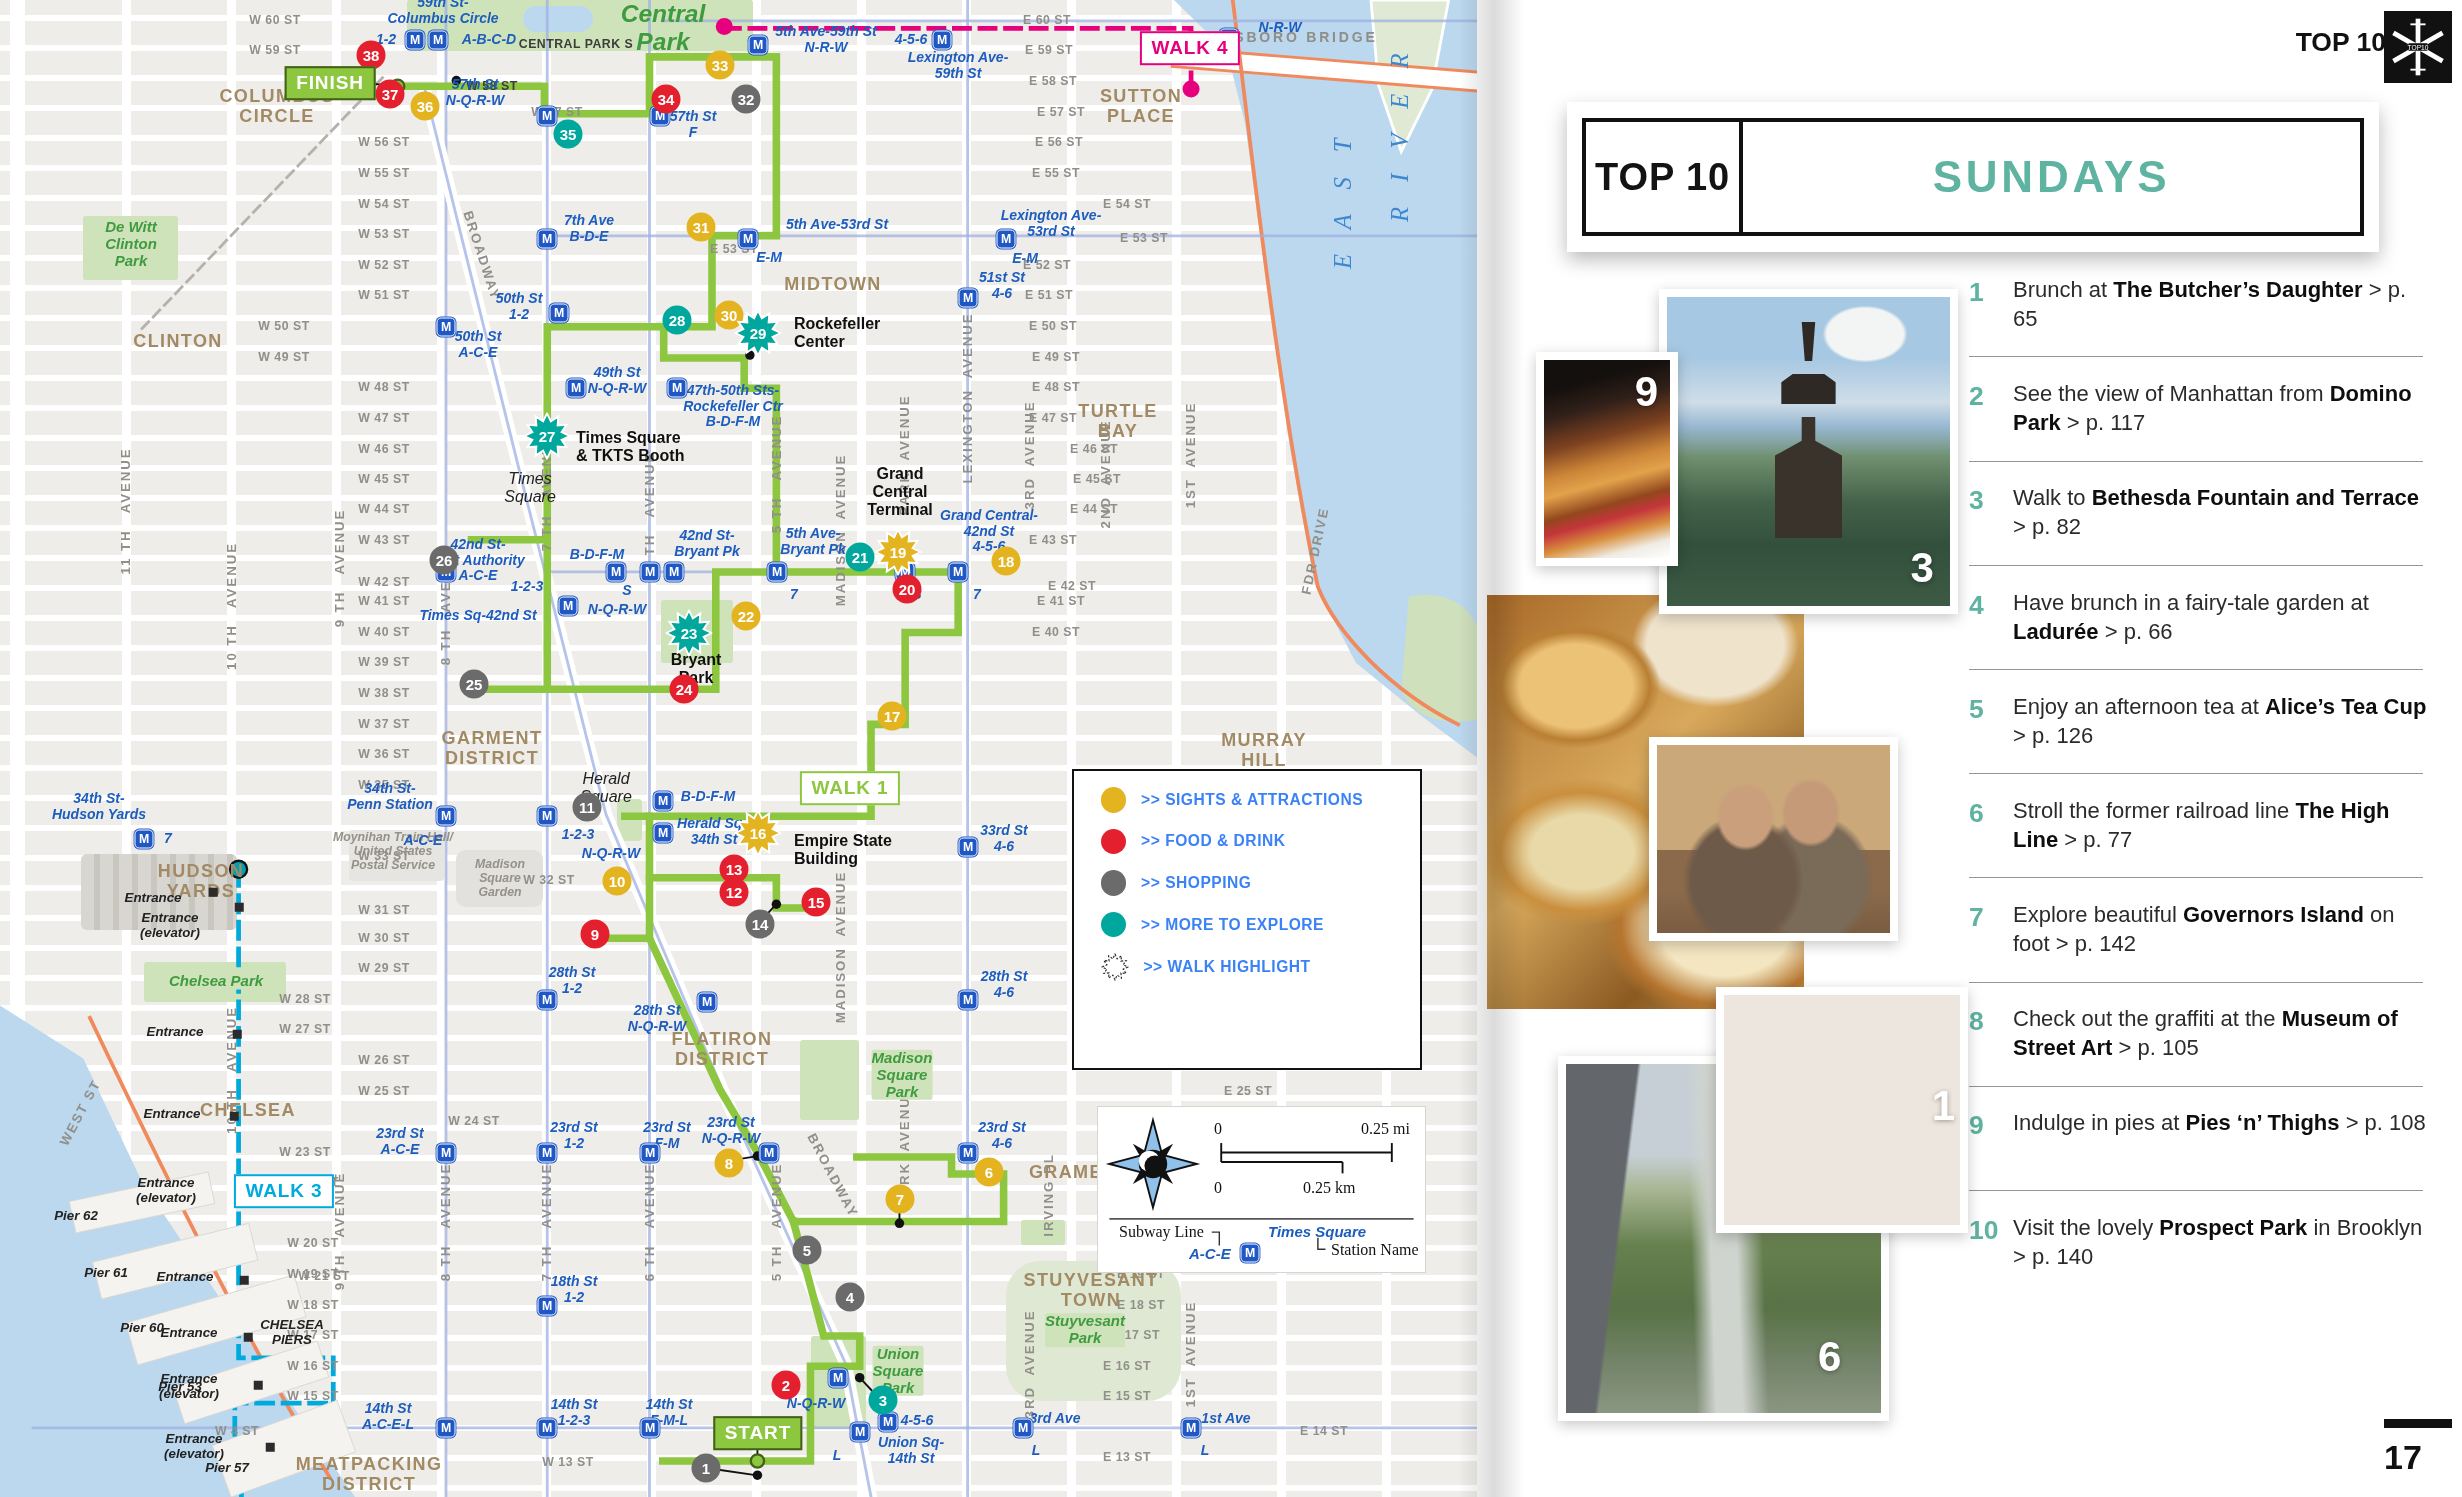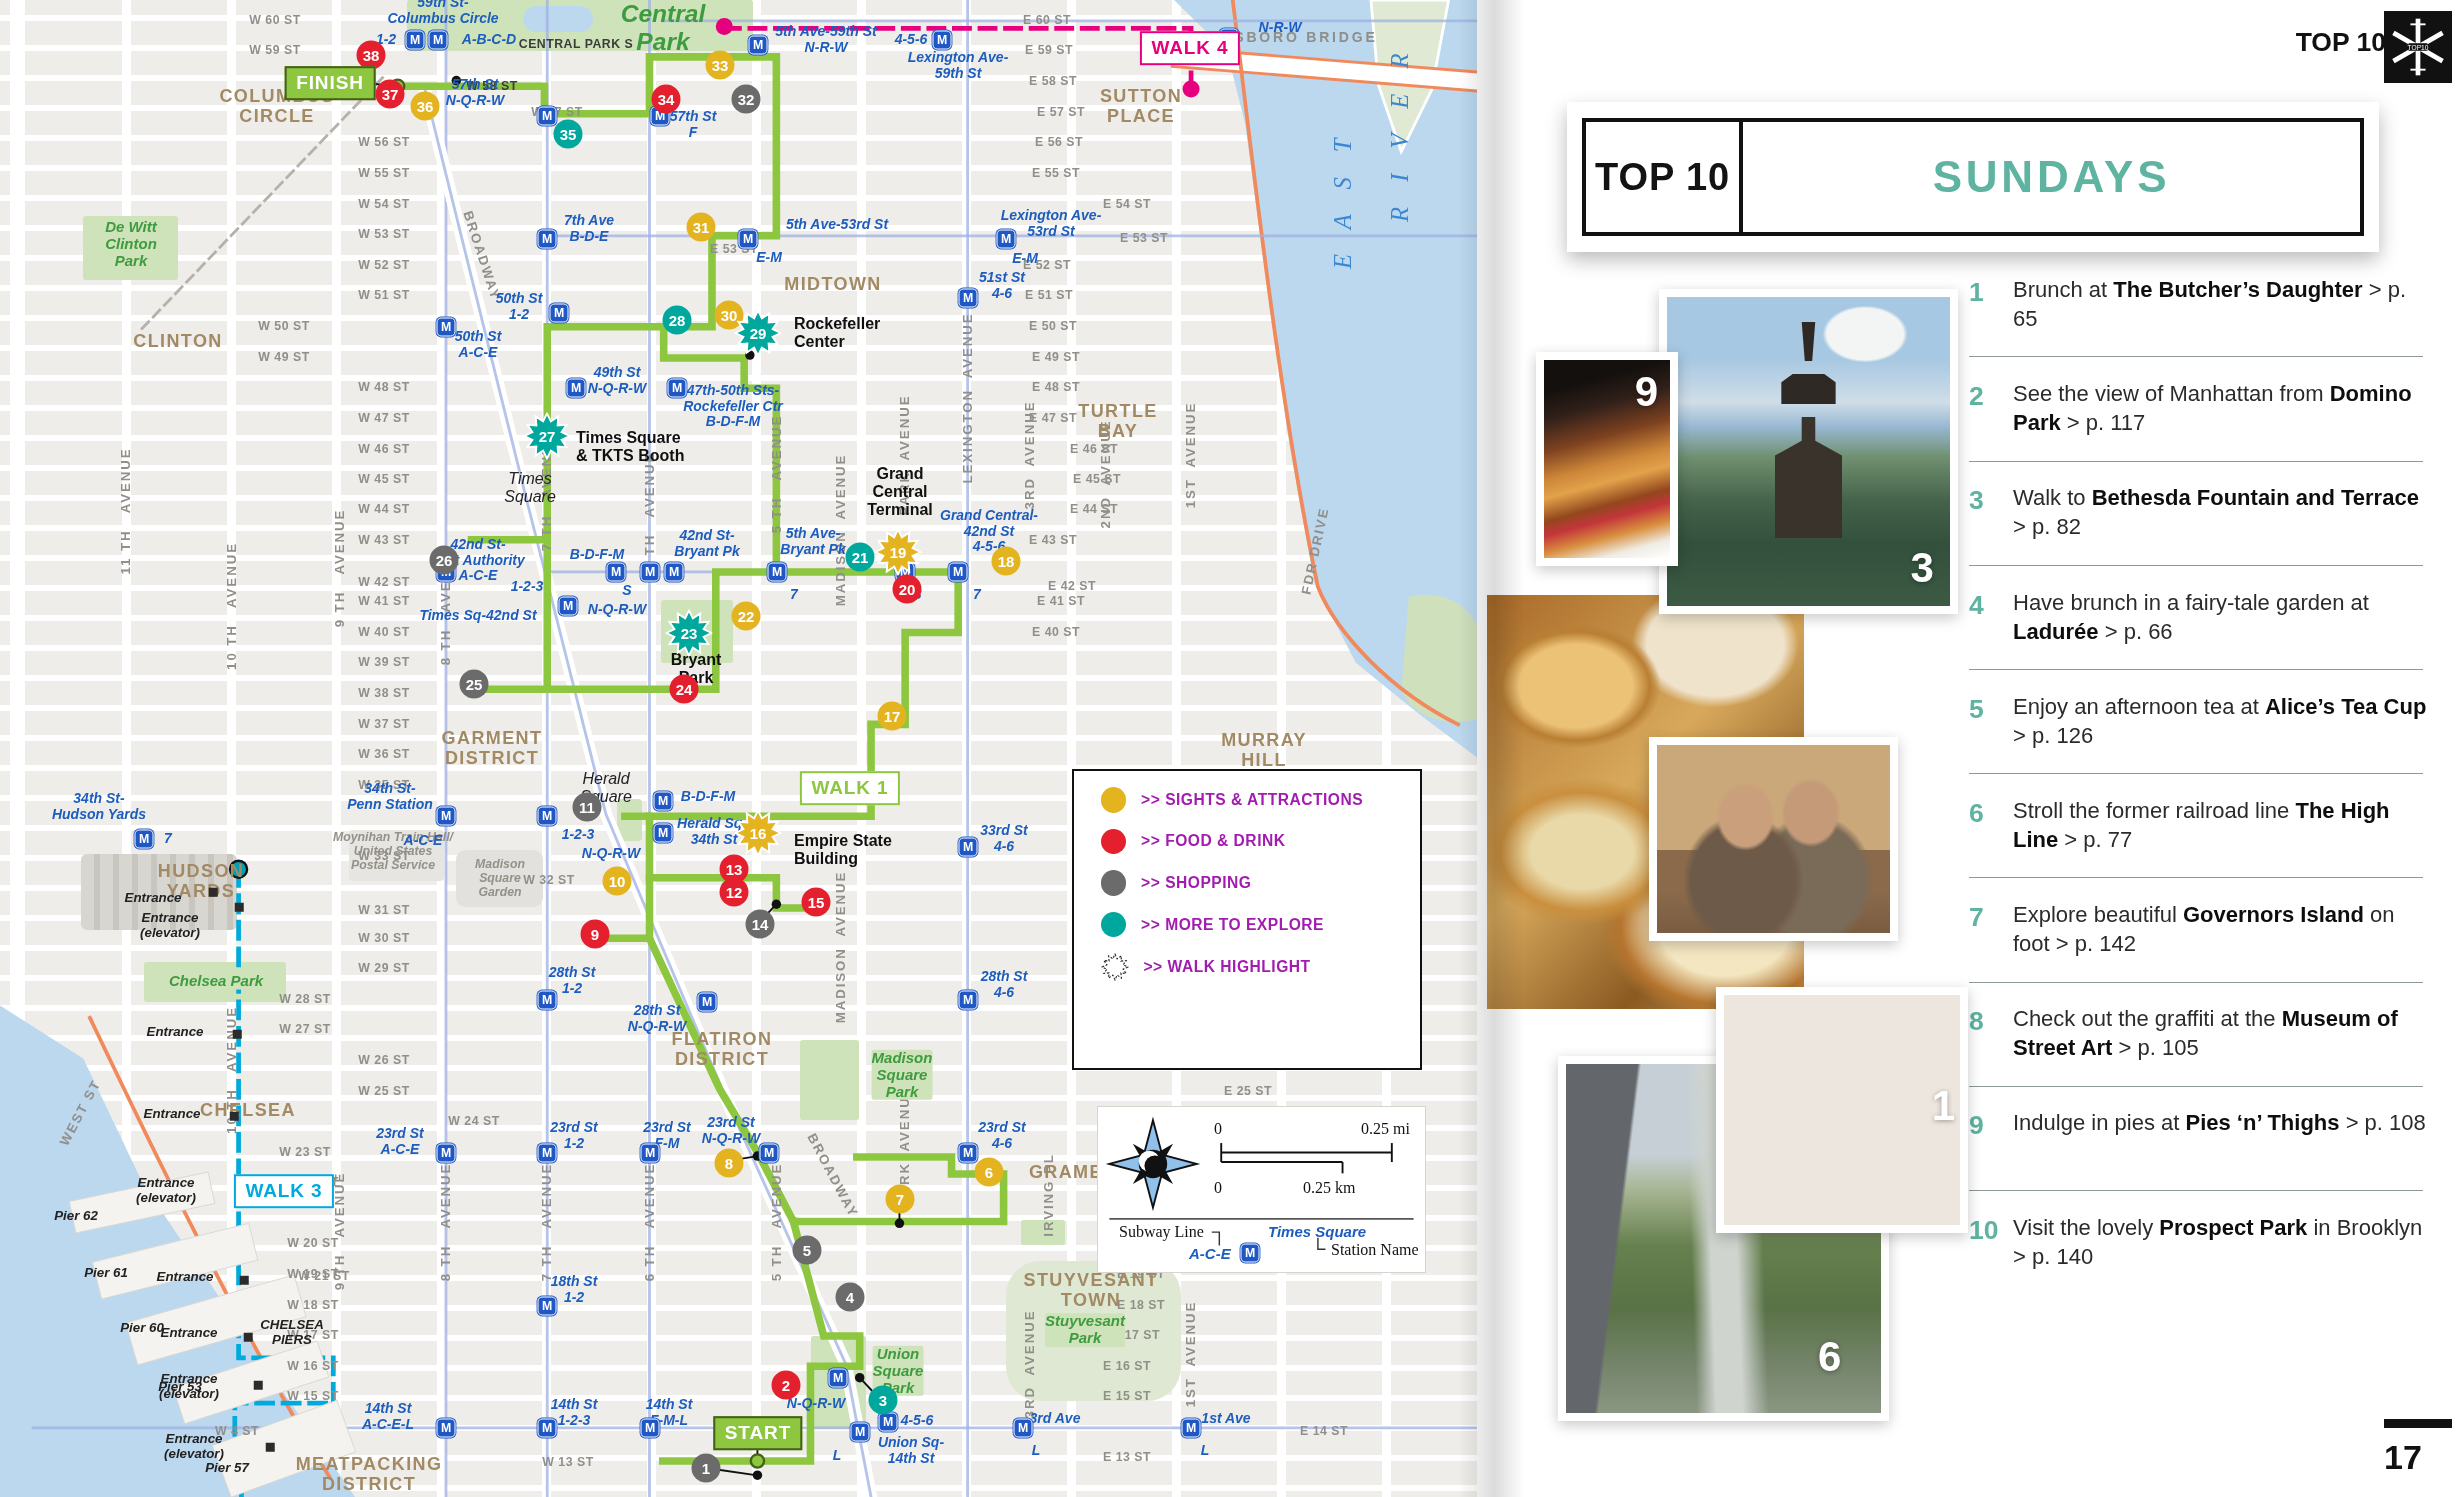--- a/index.html
+++ b/index.html
@@ -43,21 +43,21 @@
   .bdg{position:absolute;z-index:9;transform:translate(-50%,-50%);background:#fff;border:2.8px solid;
     font:800 19px "Liberation Sans",sans-serif;letter-spacing:0.9px;padding:3.8px 9.5px;white-space:nowrap;}
   .bdg.fill{background:#8dc63f;color:#fff;border-color:#44601a;}
   .esq{position:absolute;z-index:7;width:8.5px;height:8.5px;background:#2b2b2b;transform:translate(-50%,-50%);}
   
   #legend{position:absolute;left:1072px;top:769px;width:350px;height:301px;background:#fff;border:2.8px solid #111;z-index:12;}
   #legend h3{margin:0;padding:7.6px 0 8.5px;text-align:center;font:800 24.6px "Liberation Sans",sans-serif;
     letter-spacing:13.3px;color:#111;border-bottom:2.8px solid #111;text-indent:13.3px;}
   .lrow{display:flex;align-items:center;gap:15px;margin:16px 0 0 26.5px;}
   .ldot{width:25.6px;height:25.6px;border-radius:50%;flex:0 0 auto;}
-  .lrow b{font:800 15.6px "Liberation Sans",sans-serif;color:#a21caf;letter-spacing:0.5px;}
+  .lrow b{font:800 15.6px "Liberation Sans",sans-serif;color:#3b82f6;letter-spacing:0.5px;}
   #scalebox{position:absolute;left:1097px;top:1106px;width:329px;height:167px;background:#fff;
     border:0.9px solid #d8d5d0;z-index:12;}
   .sc-lab{position:absolute;font-family:"Liberation Serif",serif;font-size:16px;color:#111;}
   .sc-blue{position:absolute;font:700 15px "Liberation Sans",sans-serif;font-style:italic;color:#1d5dbe;}
   
   #rpage{position:absolute;left:1477px;top:0;width:985px;height:1497px;background:#fff;}
   #corner{position:absolute;left:800px;top:26.5px;width:109px;text-align:right;font:800 26.5px "Liberation Sans",sans-serif;color:#111;}
   #snow{position:absolute;left:907px;top:11.4px;width:68px;height:72px;background:#111;}
   #titlecard{position:absolute;left:90px;top:102px;width:812px;height:150px;background:#fff;
     box-shadow:0 7.6px 19px rgba(0,0,0,.28);}

